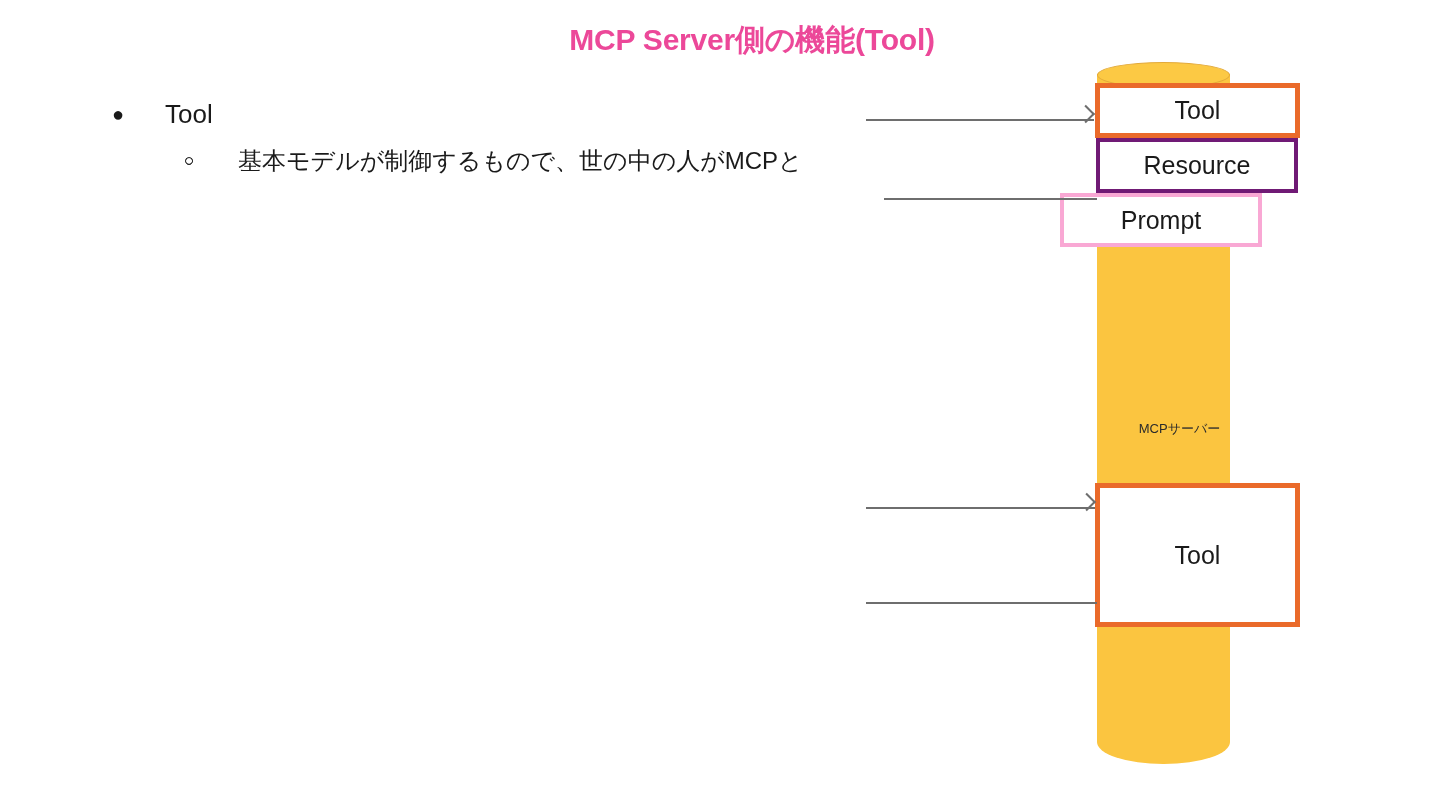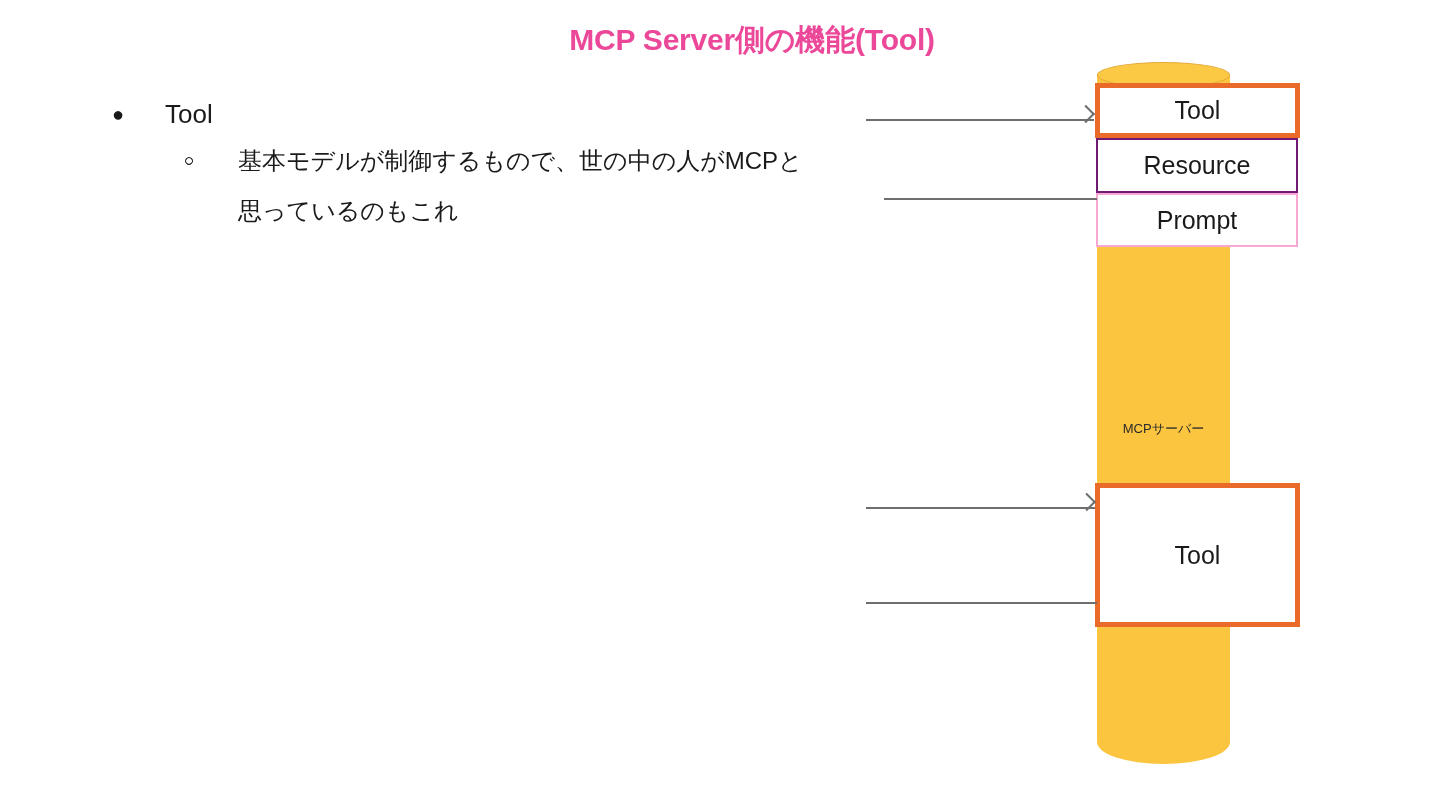--- a/index.html
+++ b/index.html
@@ -107,20 +107,21 @@
     box-sizing: border-box;
   }
   #cyl-label {
     position: absolute;
     left: 0;
     top: 358px;
     width: 133px;
     text-align: center;
     font-size: 13px;
     color: #2b2b2b;
+    padding-left: 16px;
   }
 
   
   .cap-box {
     position: absolute;
     box-sizing: border-box;
     background: #ffffff;
     display: flex;
     align-items: center;
     justify-content: center;
@@ -133,30 +134,30 @@
     width: 205px;
     height: 55px;
     border: 5px solid #ea6a2a;
     z-index: 6;
   }
   #box-resource {
     left: 1096px;
     top: 138px;
     width: 202px;
     height: 55px;
-    border: 2px solid #701a75;
+    border: 4px solid #701a75;
     z-index: 5;
     text-align: right;
   }
   #box-prompt {
-    left: 1096px;
+    left: 1060px;
     top: 193px;
     width: 202px;
     height: 54px;
-    border: 2px solid #f9a8d4;
+    border: 4px solid #f9a8d4;
     z-index: 5;
   }
   #box-tool-bottom {
     left: 1095px;
     top: 483px;
     width: 205px;
     height: 144px;
     border: 5px solid #ea6a2a;
     z-index: 6;
   }
@@ -198,21 +199,20 @@
       <span>Tool</span>
     </div>
 
     <div class="bullet-l2">
       <span class="marker">○</span>
     </div>
 
     <div class="bullet-l2">
       <span class="marker">○</span>
       <span>基本</span><span class="b">モデルが制御するもの</span><span>で、世の中の人がMCPと</span>
-      <span class="cont">思っているのもこれ</span>
     </div>
 
   </div>
 
   <div id="cylinder">
     <div id="cyl-body"></div>
     <div id="cyl-top"></div>
     <div id="cyl-label">MCPサーバー</div>
   </div>
 

